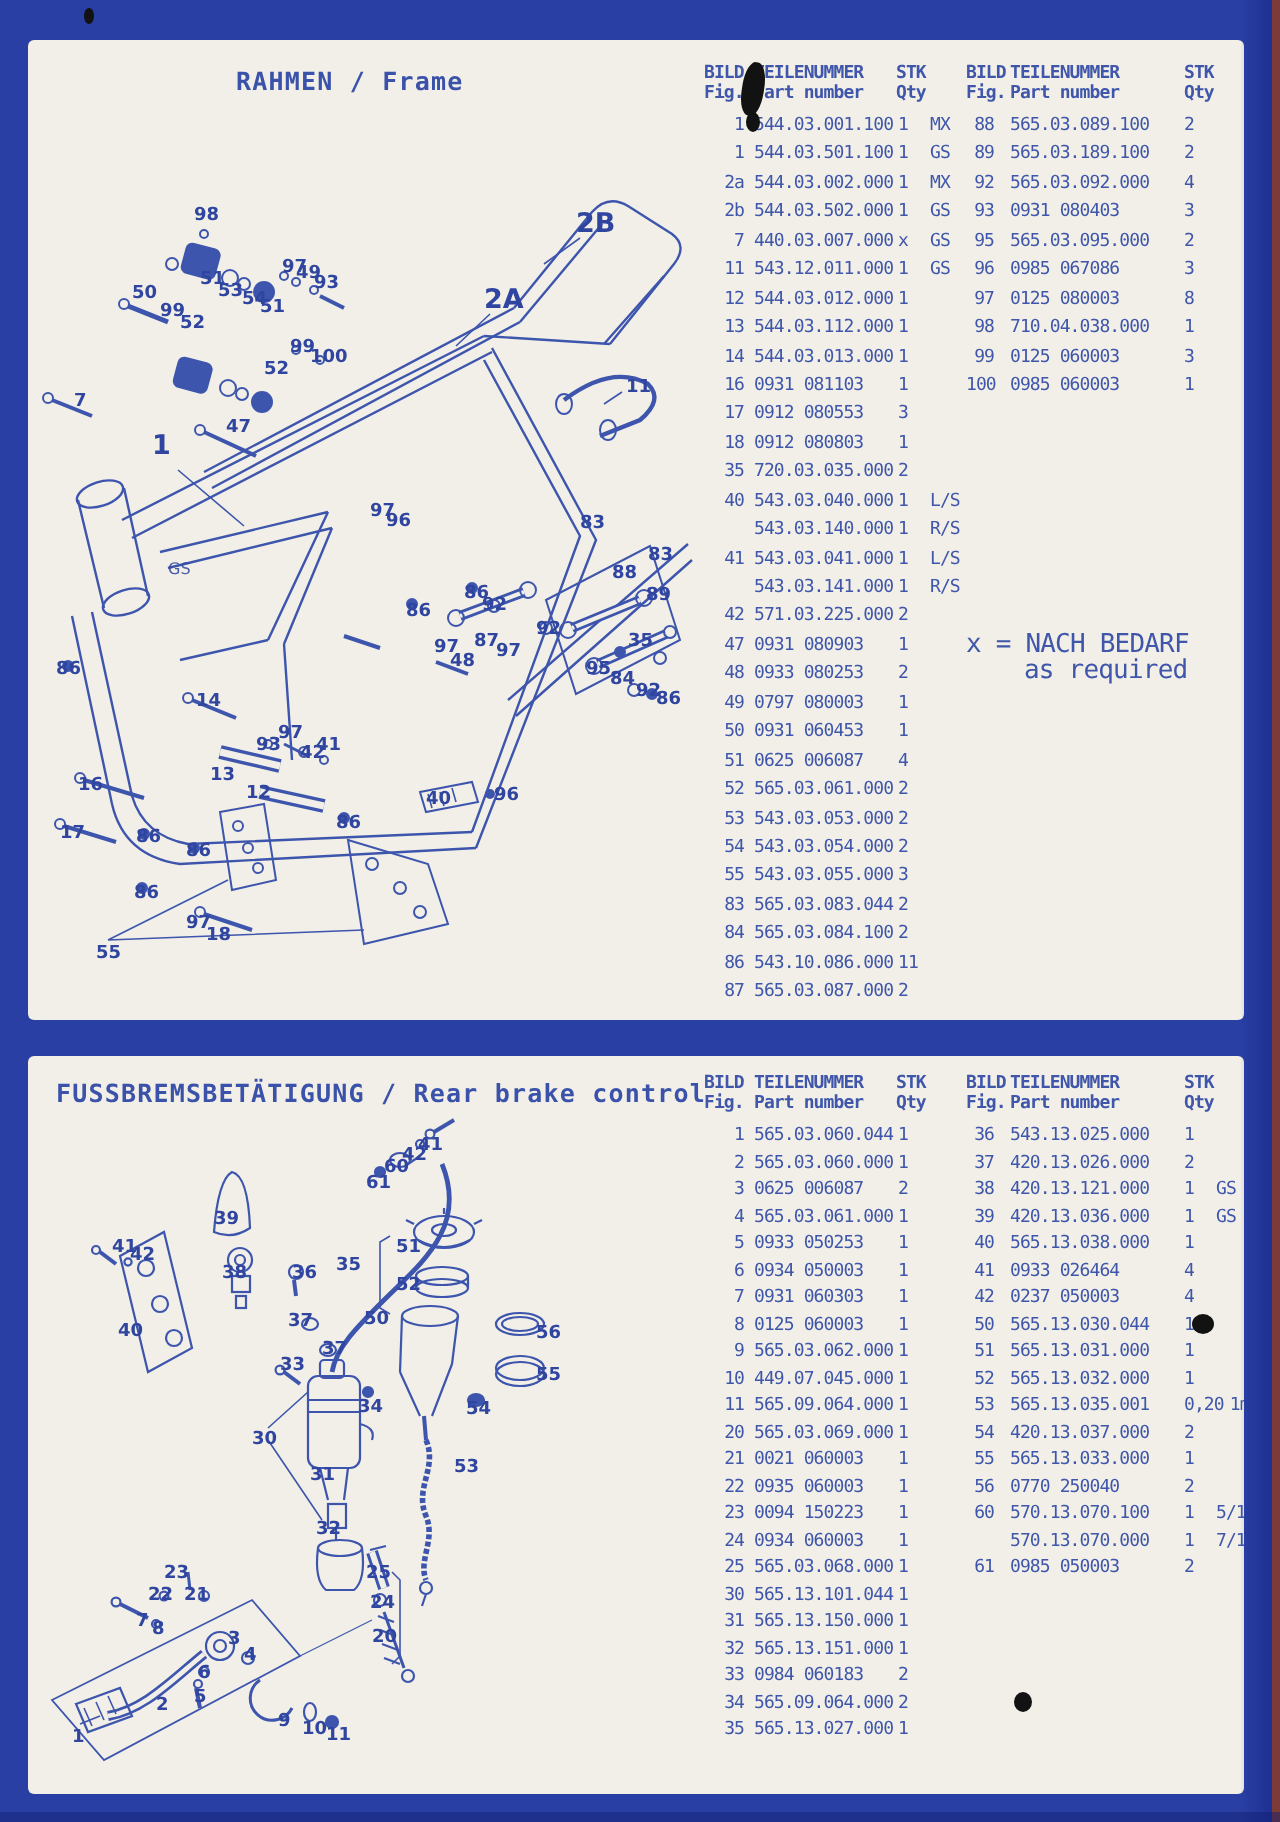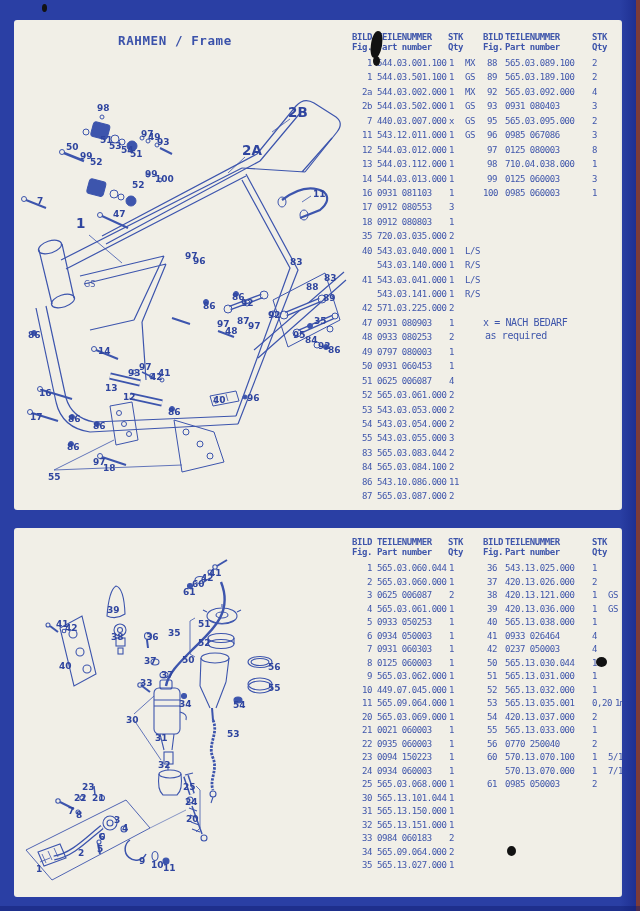--- a/index.html
+++ b/index.html
@@ -15,22 +15,22 @@
   .t-right .h1{width:22px}.t-right .h2{width:87px}
   .rows{margin-top:6px}
   .trow{display:flex;height:14.45px;align-items:flex-start}
   #panel2 .trow{height:13.5px}
   .fig{width:20px;text-align:right}
   .part{margin-left:5px;width:72px}
   .qty{min-width:13px}
   .note{margin-left:3px}
   .t-right .fig{width:14px}
   .t-right .part{margin-left:8px;width:87px}
-  .footnote{position:absolute;color:#3f56ab;font-size:10px;letter-spacing:-.4px;line-height:13px;white-space:nowrap}
-  .footnote .l2{margin-left:2px}
+  .footnote{position:absolute;color:#3f56ab;font-size:13px;letter-spacing:-.4px;line-height:13px;white-space:nowrap}
+  .footnote .l2{margin-left:29px}
   .callout{position:absolute;color:#2f459f;font-weight:bold;font-size:9px;line-height:9px;
            font-family:"DejaVu Sans",sans-serif;white-space:nowrap}
   .callout.big{font-size:13.5px;line-height:13px}
   .callout.light{font-weight:normal;font-size:8px;opacity:.85}
   svg.diagram{position:absolute;left:0;top:0}
   .ink{stroke:#3d55ad;fill:none}
   .stain{position:absolute;background:#121212;border-radius:50%}
   .edge-shadow{position:absolute;top:0;right:4px;width:16px;height:911px;
       background:linear-gradient(to right,rgba(20,35,130,0),rgba(20,35,130,.55))}
   .edge-red{position:absolute;top:0;right:0;width:4px;height:911px;background:#7c3b39}
@@ -484,20 +484,21 @@
       <span class="callout" style="left: 79px; top: 438px;">97</span>
       <span class="callout" style="left: 89px; top: 444px;">18</span>
       <span class="callout" style="left: 34px; top: 453px;">55</span>
       <span class="callout" style="left: 199px; top: 376px;">40</span>
       <span class="callout" style="left: 233px; top: 374px;">96</span>
       <span class="callout light" style="left: 70px; top: 260px;">GS</span>
     </div>
 </div>
 
 <div class="panel" id="panel2">
+  <div class="title" style="left:14px;top:11px">FUSSBREMSBETÄTIGUNG / Rear brake control</div>
 
   <svg class="diagram" width="345" height="369" viewBox="0 0 345 369">
     <g class="ink" stroke-width="1.1">
       <polygon points="46,100 68,88 82,146 60,158"></polygon>
       <circle cx="59" cy="106" r="4"></circle>
         <circle cx="66" cy="124" r="4"></circle>
         <circle cx="73" cy="141" r="4"></circle>
       <path d="M36,98 l8,6" stroke-width="2"></path>
         <circle cx="34" cy="97" r="2"></circle>
         <circle cx="50" cy="103" r="1.8"></circle>

